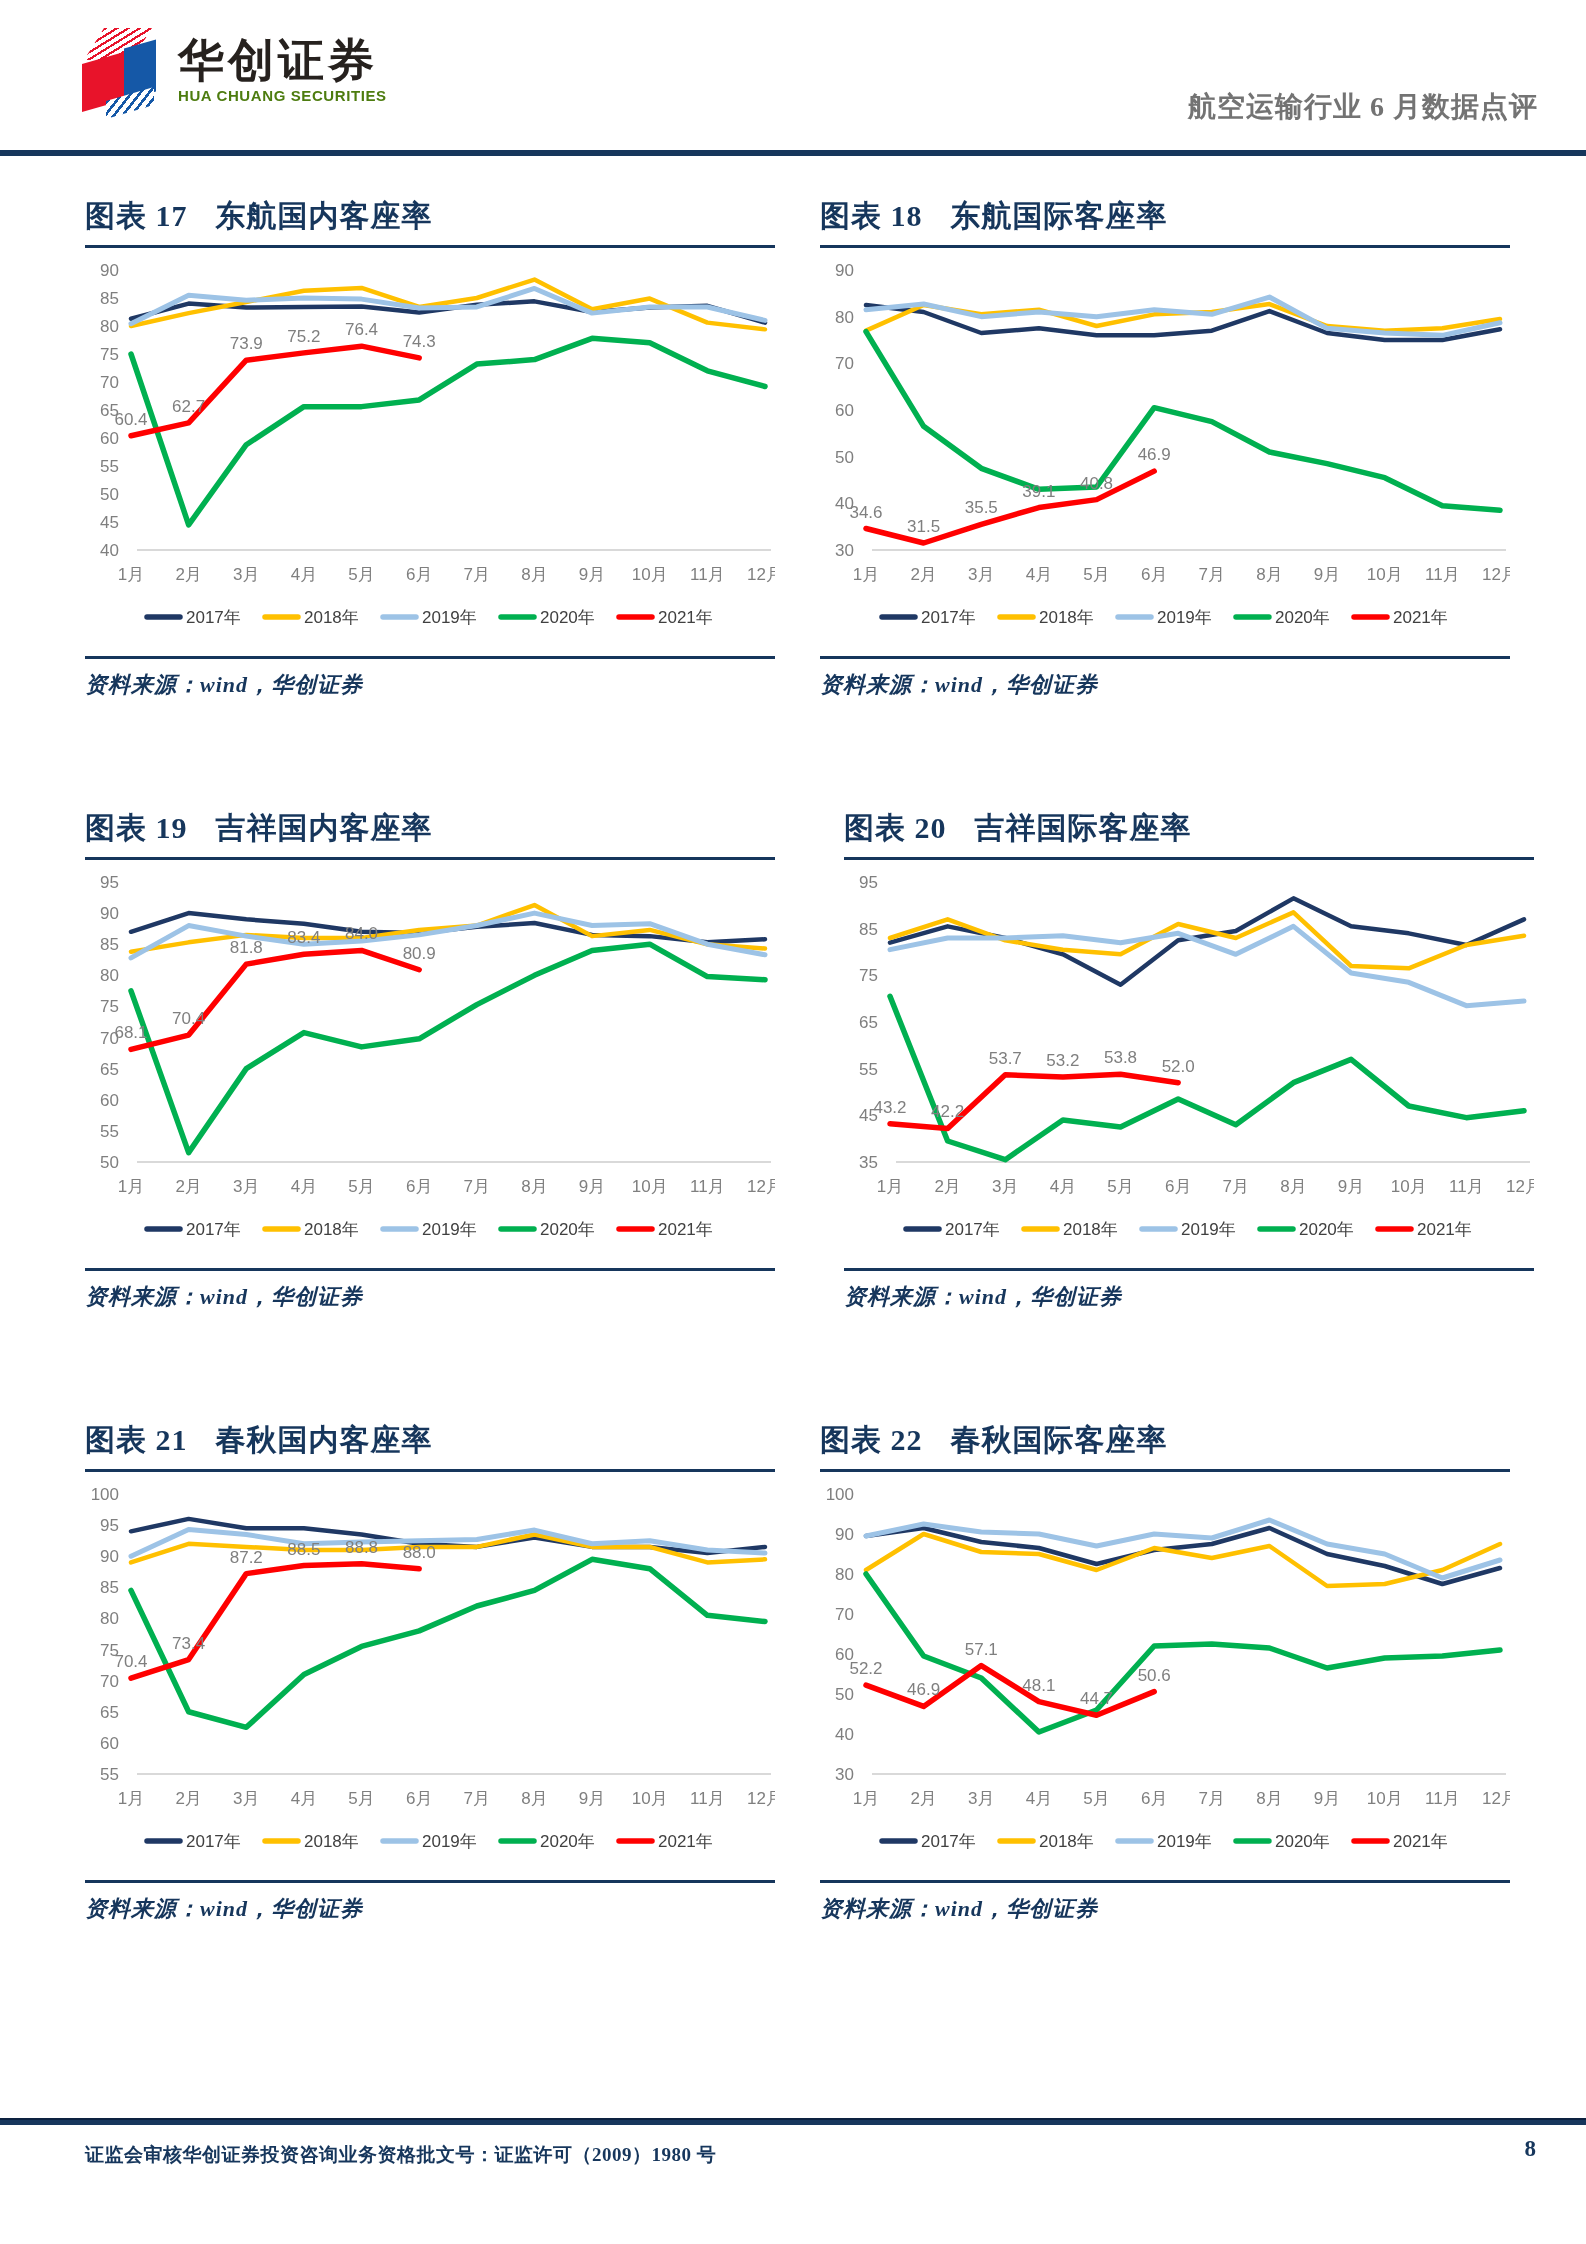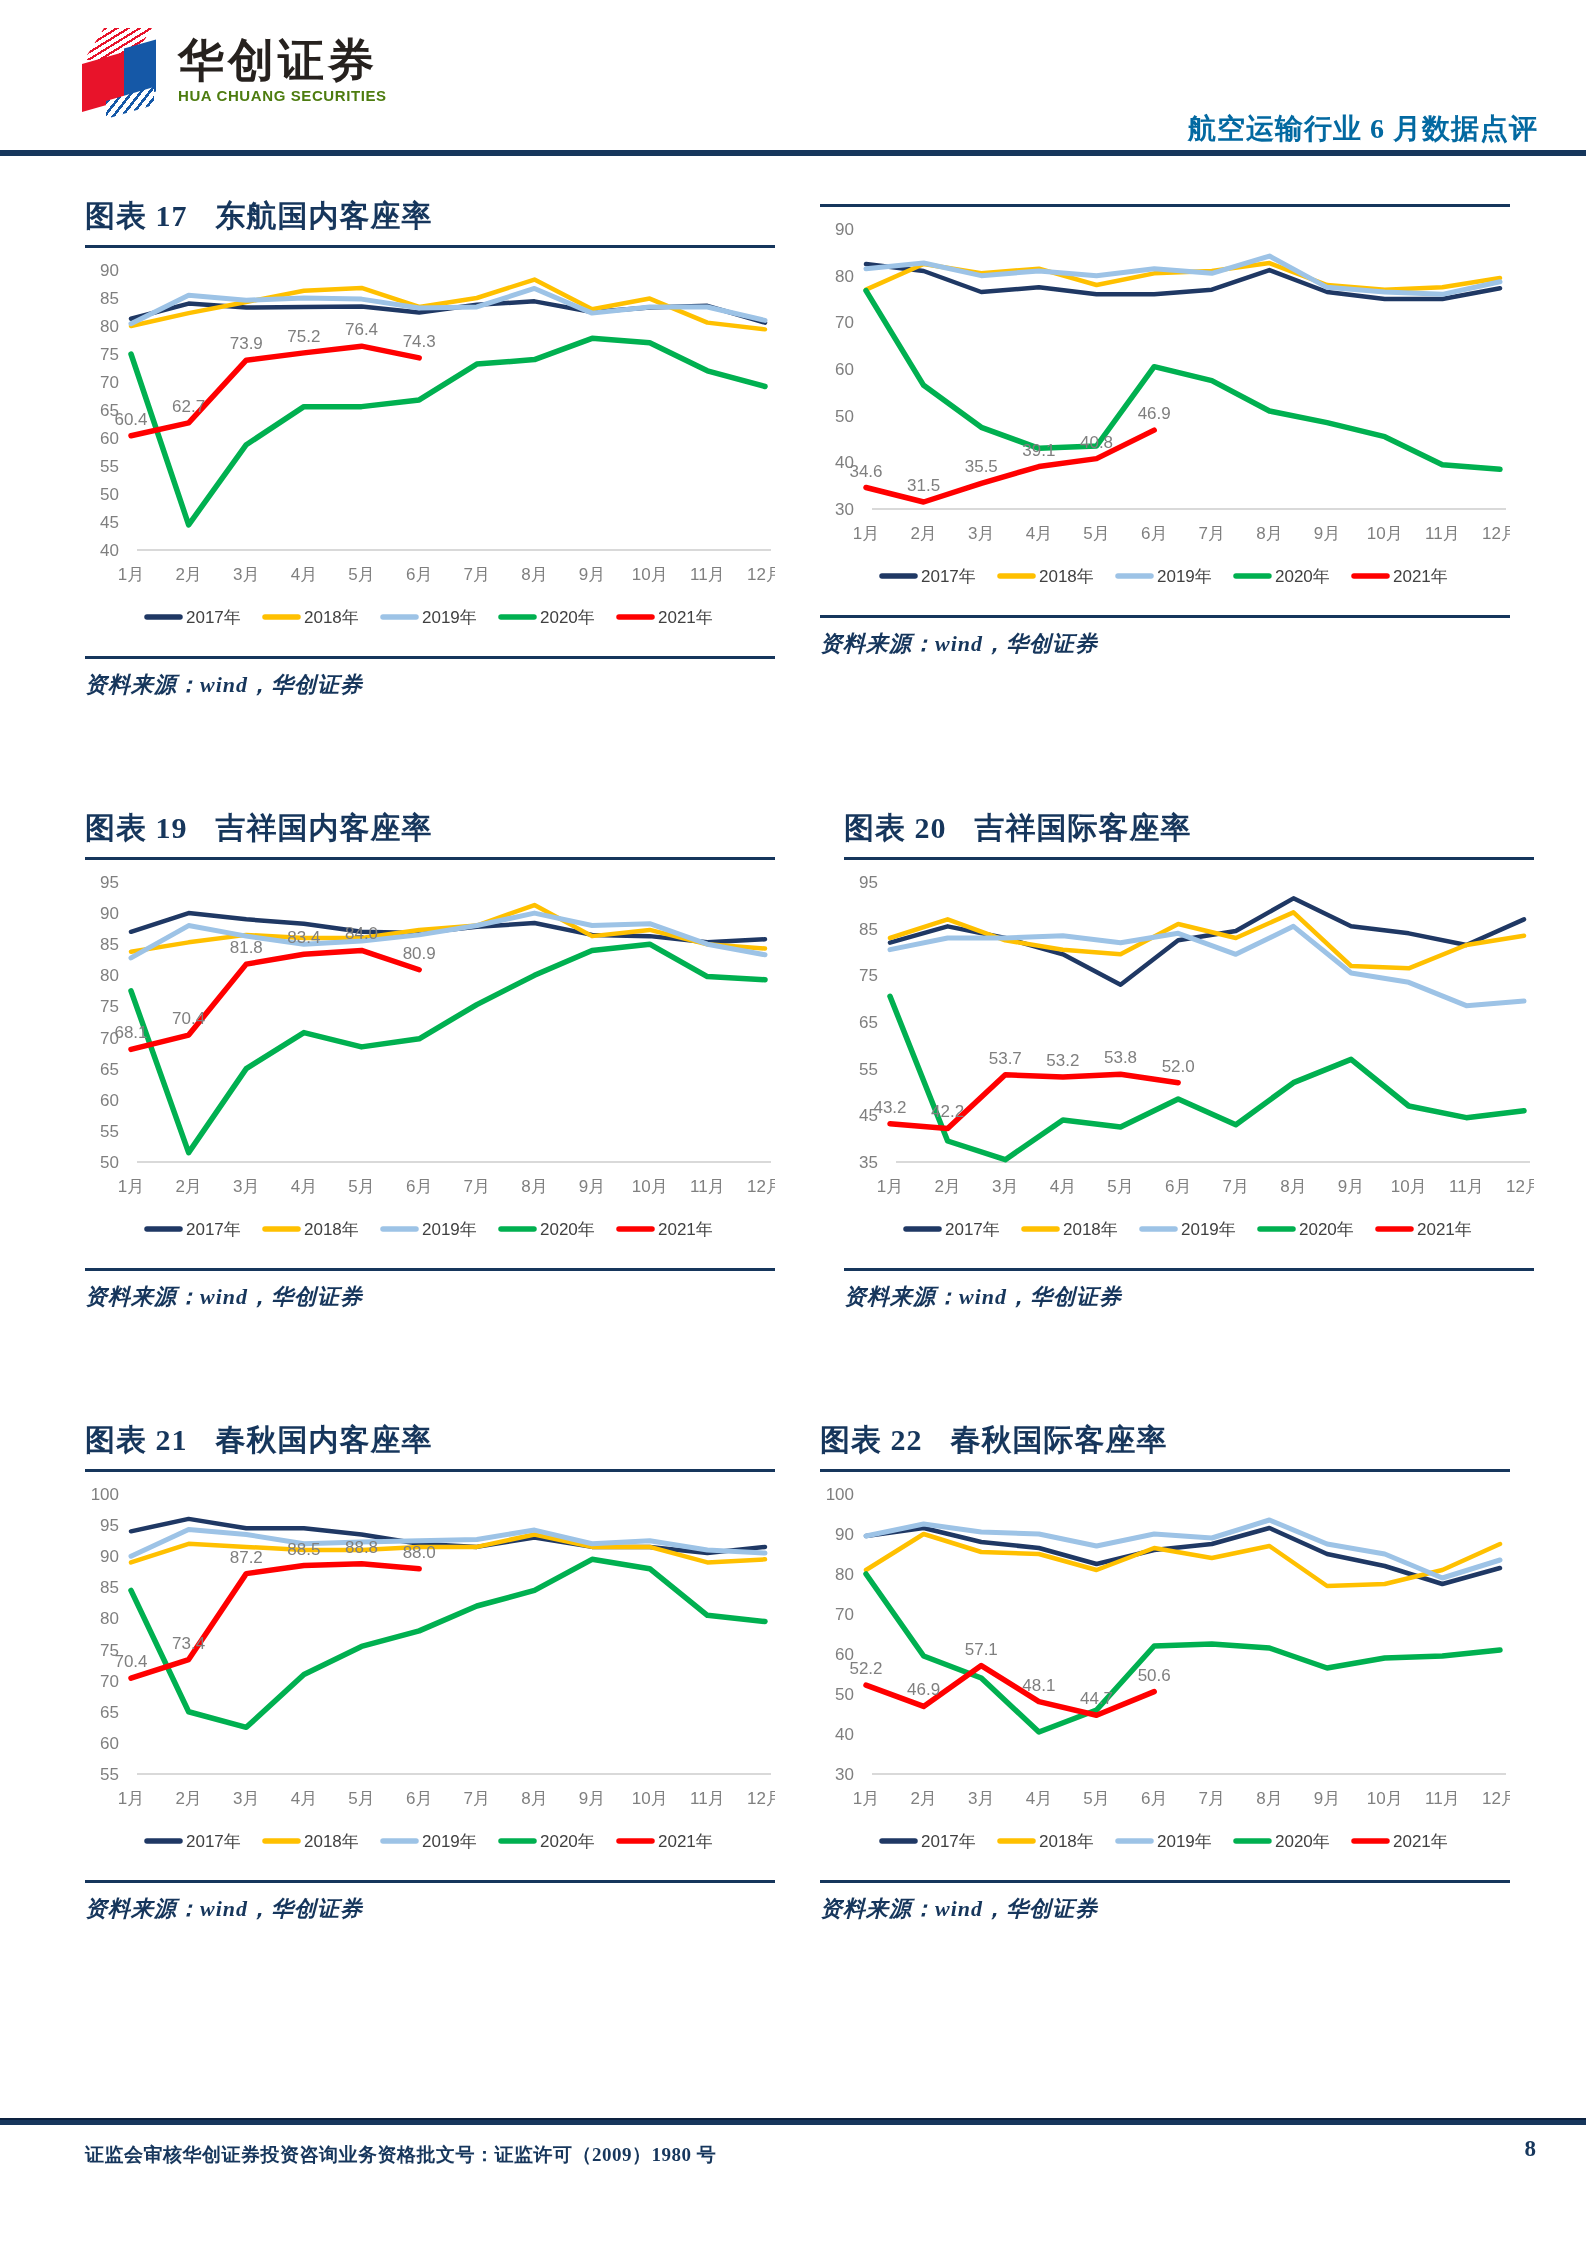--- a/index.html
+++ b/index.html
@@ -15,21 +15,21 @@
       transform:skewX(-32deg);}
   .lm-red{position:absolute;left:2px;top:30px;width:42px;height:48px;background:#e8132a;transform:skewY(-16deg);}
   .lm-blue{position:absolute;left:44px;top:16px;width:32px;height:52px;background:#1558a7;transform:skewY(-16deg);}
   .lm-stripes-bot{position:absolute;left:26px;top:66px;width:48px;height:18px;
       background:repeating-linear-gradient(135deg,#1558a7 0 3px,#ffffff 3px 8px);
       transform:skewY(-16deg);}
   .brand{display:flex;flex-direction:column;}
   .brand-cn{font-size:46px;font-weight:bold;color:#26211e;letter-spacing:4px;line-height:1.08;}
   .brand-en{font-size:15px;font-weight:bold;color:#4d7c0f;letter-spacing:0.6px;margin-top:2px;}
   .report-title{position:absolute;right:86px;top:88px;font-family:"Liberation Serif",serif;
-      font-weight:bold;font-size:28px;color:#0369a1;letter-spacing:1px;margin-top:22px;}
+      font-weight:bold;font-size:28px;color:#737373;letter-spacing:1px;}
 
   
   .chart-block{position:absolute;width:690px;}
   .cb-r1l{left:85px;top:196px;}  .cb-r1r{left:820px;top:196px;}
   .cb-r2l{left:85px;top:808px;}  .cb-r2r{left:844px;top:808px;}
   .cb-r3l{left:85px;top:1420px;} .cb-r3r{left:820px;top:1420px;}
   .chart-title{display:flex;gap:28px;font-family:"Liberation Serif",serif;font-weight:bold;
       font-size:30px;color:#16365c;letter-spacing:1px;}
   .title-rule{margin-top:8px;height:3px;background:#16365c;}
   svg.chart{display:block;margin-top:6px;font-family:"Liberation Sans",sans-serif;}
@@ -115,20 +115,24 @@
         <line x1="416" y1="363" x2="449" y2="363" stroke="#00b050" stroke-width="5.5" stroke-linecap="round"></line>
         <text x="455" y="369" fill="#404040" font-size="17">2020年</text>
         <line x1="534" y1="363" x2="567" y2="363" stroke="#ff0000" stroke-width="5.5" stroke-linecap="round"></line>
         <text x="573" y="369" fill="#404040" font-size="17">2021年</text>
       </svg>
     <div class="src-rule"></div>
     <div class="src-text">资料来源：wind，华创证券</div>
   </div>
 
   <div class="chart-block cb-r1r">
+    <div class="chart-title">
+      <span>图表 18</span>
+      <span>东航国际客座率</span>
+    </div>
     <div class="title-rule"></div>
     <svg class="chart" width="690" height="400" viewBox="0 0 690 400">
         <text x="34" y="302" text-anchor="end" fill="#7f7f7f" font-size="17">30</text>
         <text x="34" y="255.33333333333334" text-anchor="end" fill="#7f7f7f" font-size="17">40</text>
         <text x="34" y="208.66666666666669" text-anchor="end" fill="#7f7f7f" font-size="17">50</text>
         <text x="34" y="162" text-anchor="end" fill="#7f7f7f" font-size="17">60</text>
         <text x="34" y="115.33333333333334" text-anchor="end" fill="#7f7f7f" font-size="17">70</text>
         <text x="34" y="68.66666666666666" text-anchor="end" fill="#7f7f7f" font-size="17">80</text>
         <text x="34" y="22" text-anchor="end" fill="#7f7f7f" font-size="17">90</text>
         <line x1="52" y1="296" x2="686" y2="296" stroke="#d9d9d9" stroke-width="2"></line>

